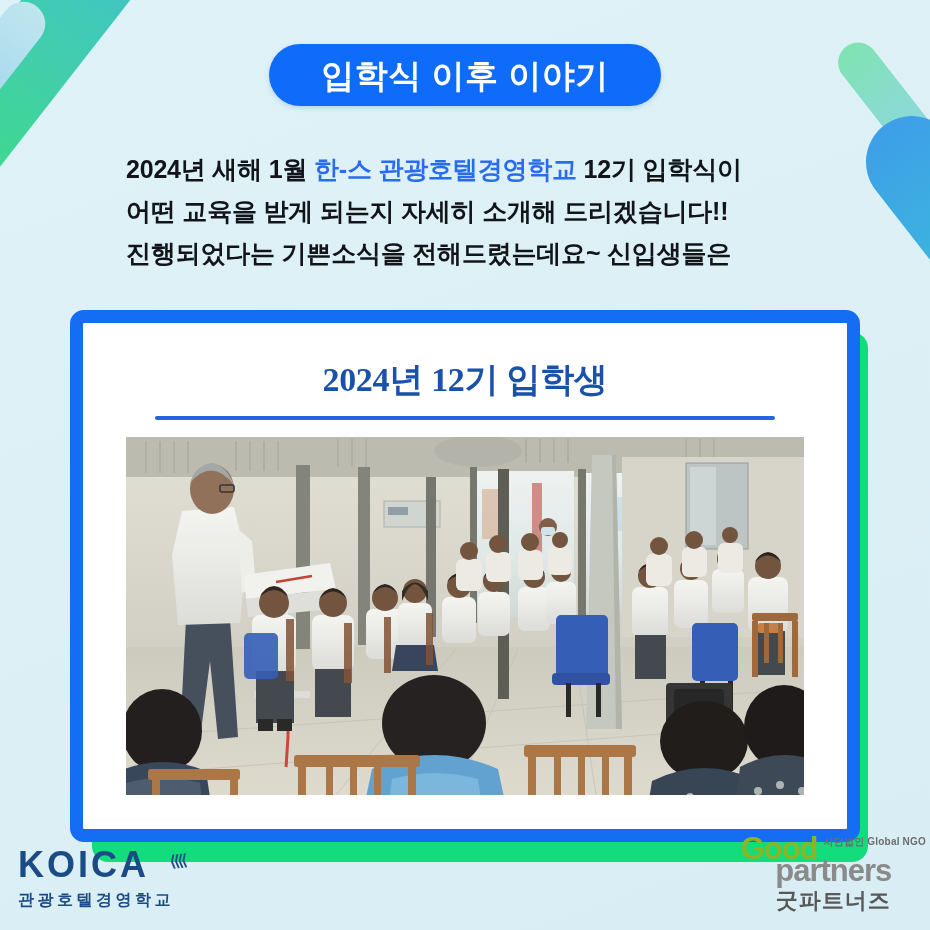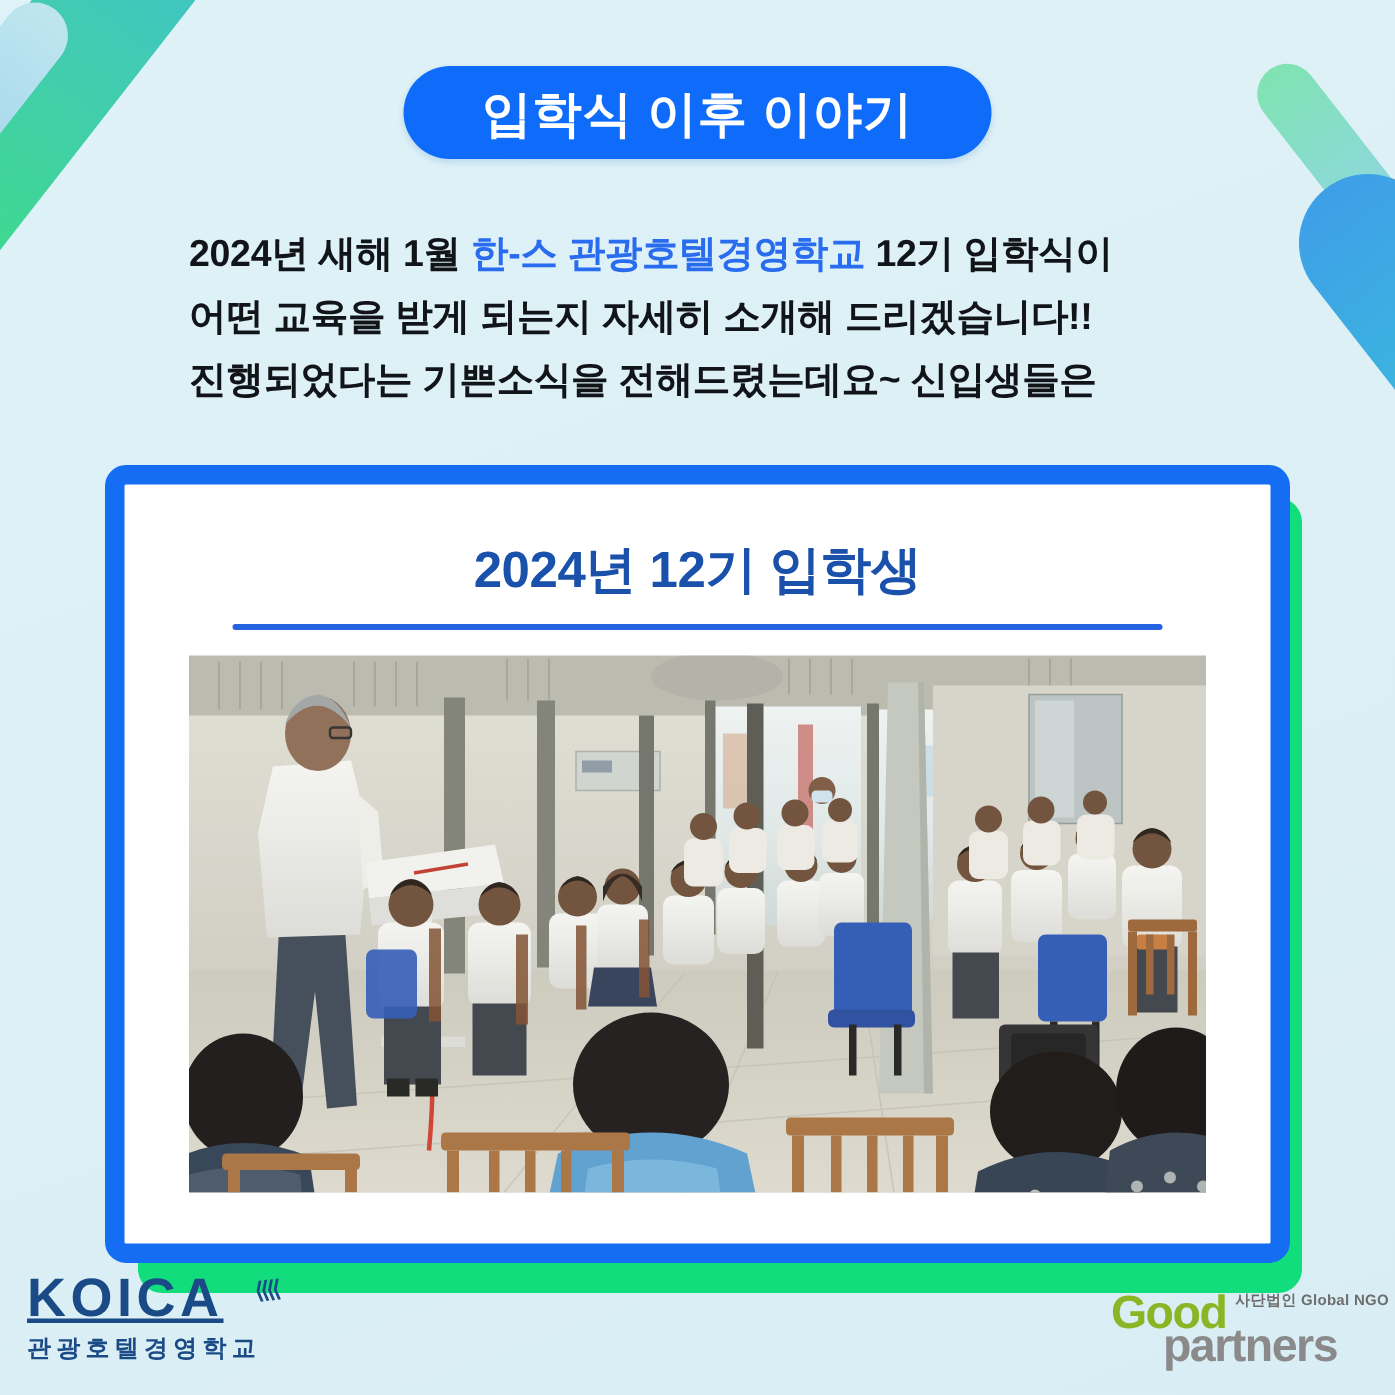--- a/index.html
+++ b/index.html
@@ -116,20 +116,21 @@
     box-sizing: border-box;
     background: #ffffff;
     border: 13px solid #156df4;
     border-radius: 14px;
     overflow: hidden;
   }
   .card-inner {
     position: relative;
     width: 100%;
     height: 100%;
+    font-family: Liberation Serif, serif;
   }
   .card-heading {
     position: absolute;
     top: 40px;
     left: 0;
     right: 0;
     text-align: center;
     font-size: 34px;
     font-weight: 800;
     color: #1a51ab;
@@ -166,21 +167,20 @@
     color: #1b4b86;
     line-height: 1;
   }
   .koica-word {
     font-size: 36px;
     font-weight: 800;
     letter-spacing: 3px;
     font-family: "Liberation Sans", sans-serif;
     position: relative;
     display: inline-block;
-    text-decoration: underline;
   }
   .koica-swoosh {
     position: absolute;
     right: -36px;
     top: 6px;
     font-size: 15px;
     letter-spacing: -2px;
     font-weight: 700;
     color: #1b4b86;
     transform: rotate(-6deg);
@@ -600,15 +600,16 @@
     </div>
     <div class="koica-kr">관광호텔경영학교</div>
   </div>
 
   <div class="gp">
     <div class="gp-row1">
       <span class="gp-good">Good</span>
       <span class="gp-tag">사단법인 Global NGO</span>
     </div>
     <div class="gp-partners">partners</div>
+    <div class="gp-kr">굿파트너즈</div>
   </div>
 
 </div>
 
 </body></html>

